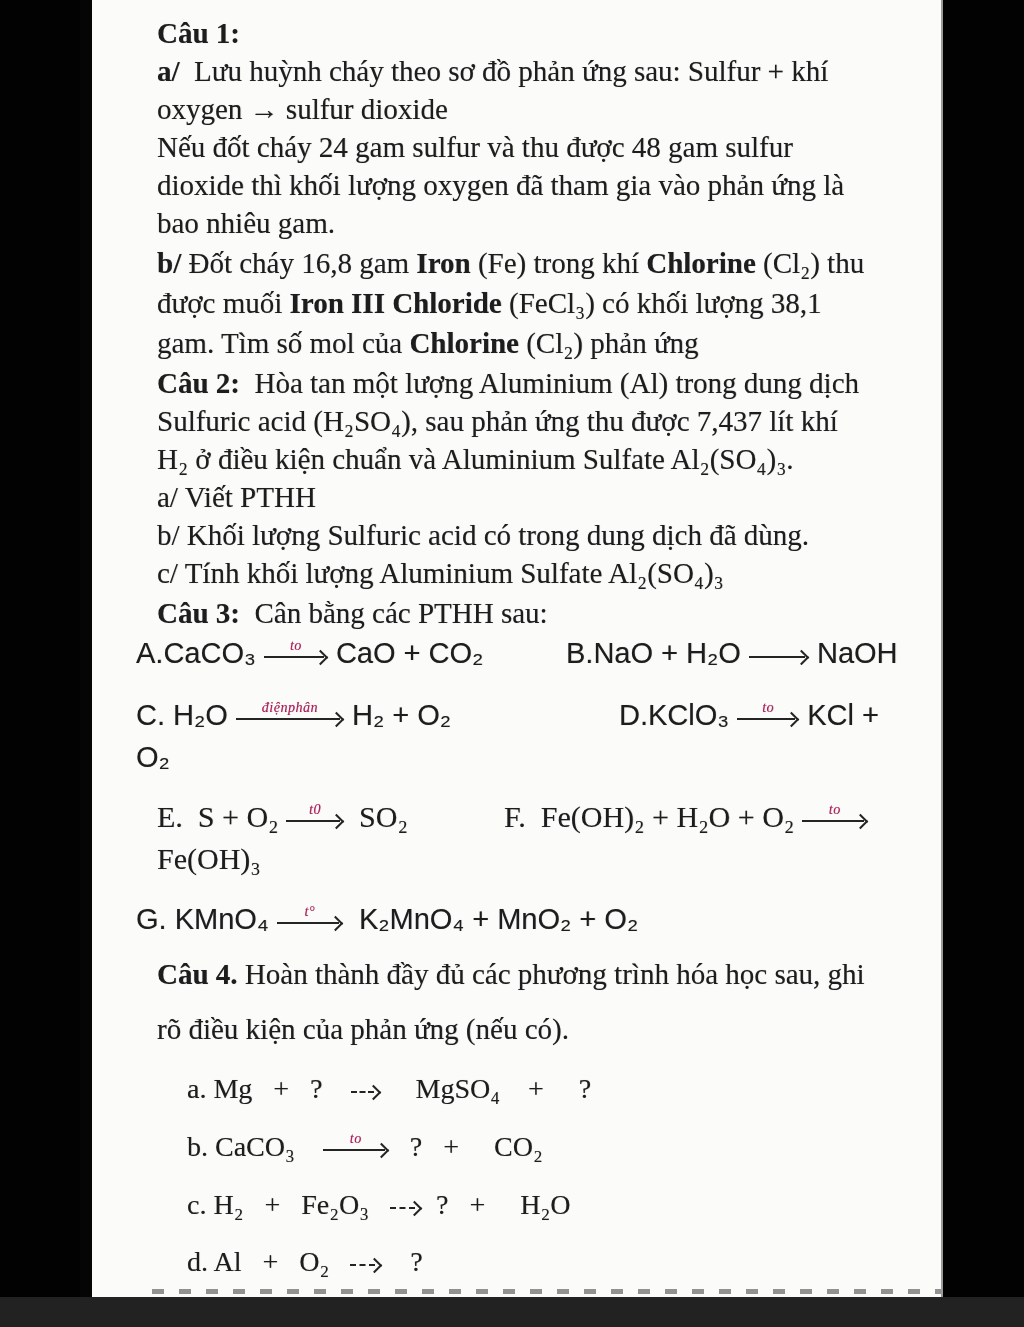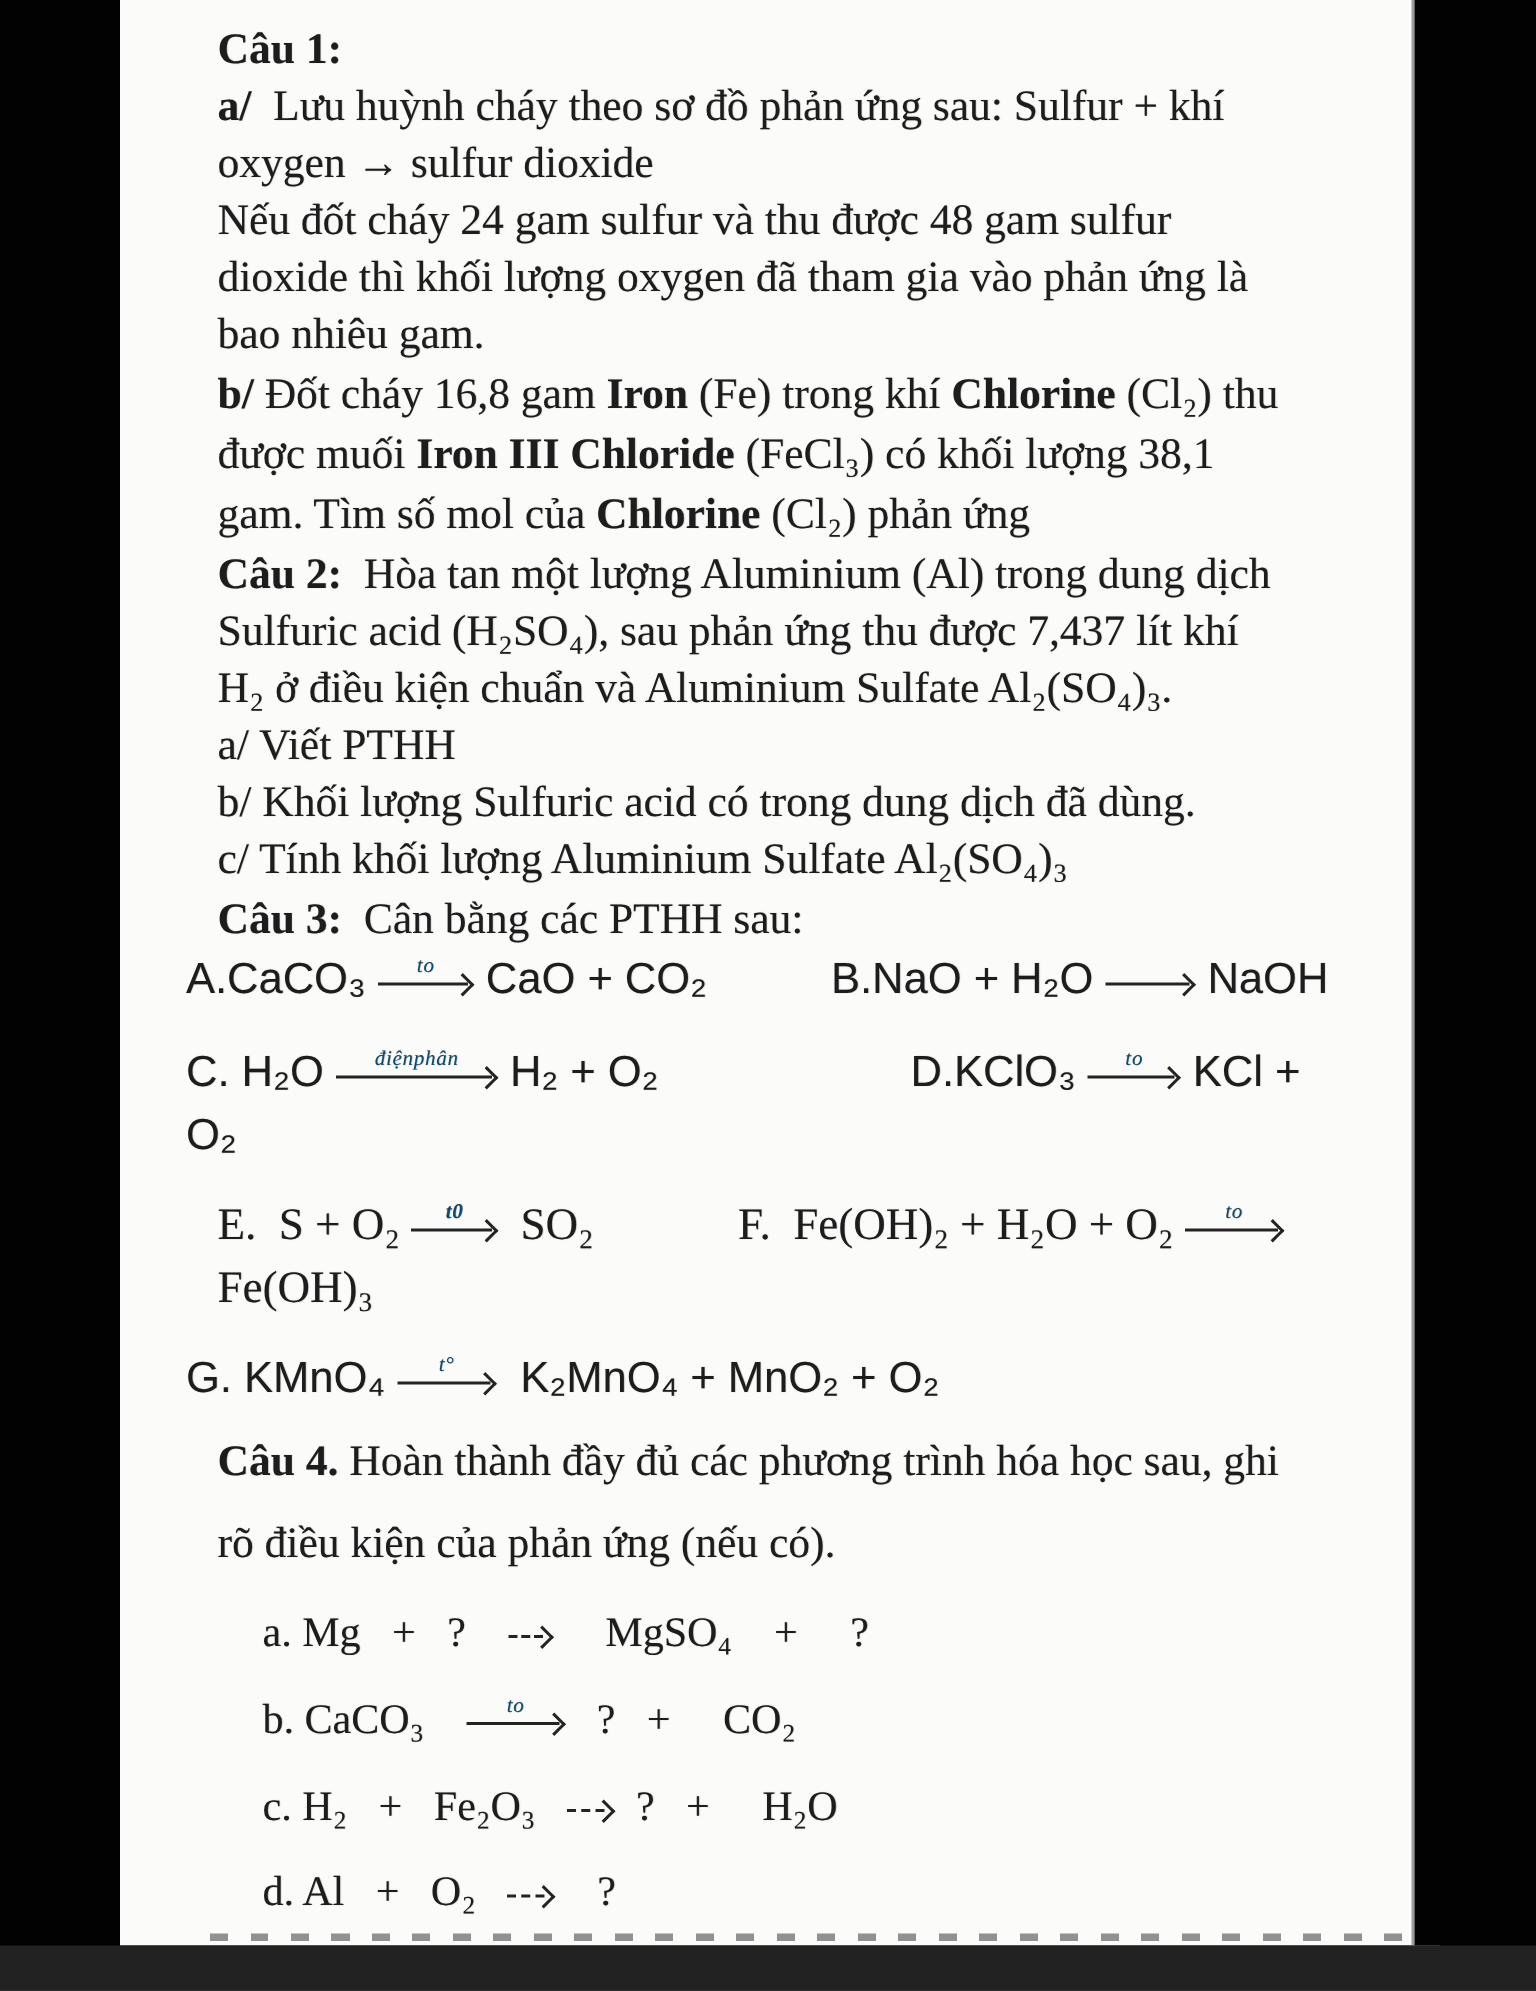--- a/index.html
+++ b/index.html
@@ -2,38 +2,38 @@
 <html><head>
 <meta charset="utf-8">
 <style>
   html,body{margin:0;padding:0;background:#000;}
   .stage{position:relative;width:1024px;height:1327px;background:#050505;overflow:hidden;
          font-family:"Liberation Serif","DejaVu Serif",serif;}
   .bar-left{position:absolute;left:0;top:0;width:80px;height:1297px;background:#020202;}
   .bar-right{position:absolute;left:943px;top:0;width:81px;height:1297px;background:#020202;}
   .bar-bottom{position:absolute;left:0;top:1297px;width:1024px;height:30px;background:#222222;}
   .edge-line{position:absolute;left:941px;top:0;width:2px;height:1297px;background:#9b9b9b;}
-  .page{position:absolute;left:80px;top:0;width:880px;height:1297px;background:#fbfbfa;overflow:hidden;}
+  .page{position:absolute;left:92px;top:0;width:880px;height:1297px;background:#fbfbfa;overflow:hidden;}
   .sec{display:contents;}
   .line{position:relative;padding-left:65px;font-size:29px;line-height:38px;white-space:pre;
         color:#1d1d1d;text-shadow:0.3px 0.3px 0.7px rgba(40,40,40,.45);}
   .eq{font-size:30px;line-height:42px;}
   .sans{font-family:"Liberation Sans","DejaVu Sans",sans-serif;font-size:29px;padding-left:44px;}
   .c4{font-size:28px;}
   .b{font-weight:700;}
   .col{position:absolute;top:0;white-space:pre;}
   .arrow{display:inline-block;position:relative;width:60px;height:20px;vertical-align:-2px;}
   .arrow::before{content:"";position:absolute;left:0;right:4px;top:11px;border-top:2px solid #242424;}
   .arrow::after{content:"";position:absolute;right:2px;top:6.5px;width:9px;height:9px;
                 border-top:2px solid #242424;border-right:2px solid #242424;transform:rotate(45deg);}
   .arrow.dashed::before{border-top-style:dashed;border-top-width:2.5px;right:7px;}
   .lbl{position:absolute;left:0;right:0;bottom:12px;text-align:center;
        font-family:"Liberation Serif","DejaVu Serif",serif;font-style:italic;font-size:14px;
-       color:#0c4a6e;letter-spacing:.5px;white-space:nowrap;line-height:14px;}
-  .lbl-b{font-weight:700;}
+       color:#be185d;letter-spacing:.5px;white-space:nowrap;line-height:14px;}
+  .lbl-b{font-weight:400;}
   .cutoff{position:absolute;left:60px;top:1289px;width:815px;height:5px;opacity:.7;
           background:repeating-linear-gradient(90deg,#646464 0 12px,transparent 12px 27px);}
 </style>
 </head>
 <body>
 
 <div class="stage">
   <div class="page">
     
     <div class="sec"><div class="line" style="margin-top: 14px;"><span class="b">Câu 1:</span></div><div class="line"><span class="b">a/</span><span>  Lưu huỳnh cháy theo sơ đồ phản ứng sau: Sulfur + khí</span></div><div class="line"><span>oxygen → sulfur dioxide</span></div><div class="line"><span>Nếu đốt cháy 24 gam sulfur và thu được 48 gam sulfur</span></div><div class="line"><span>dioxide thì khối lượng oxygen đã tham gia vào phản ứng là</span></div><div class="line"><span>bao nhiêu gam.</span></div><div class="line" style="margin-top: 2px;"><span class="b">b/</span><span> Đốt cháy 16,8 gam </span><span class="b">Iron</span><span> (Fe) trong khí </span><span class="b">Chlorine</span><span> (Cl₂) thu</span></div><div class="line" style="margin-top: 2px;"><span>được muối </span><span class="b">Iron III Chloride</span><span> (FeCl₃) có khối lượng 38,1</span></div><div class="line" style="margin-top: 2px;"><span>gam. Tìm số mol của </span><span class="b">Chlorine</span><span> (Cl₂) phản ứng</span></div></div><div class="sec"><div class="line" style="margin-top: 2px;"><span class="b">Câu 2:</span><span>  Hòa tan một lượng Aluminium (Al) trong dung dịch</span></div><div class="line"><span>Sulfuric acid (H₂SO₄), sau phản ứng thu được 7,437 lít khí</span></div><div class="line"><span>H₂ ở điều kiện chuẩn và Aluminium Sulfate Al₂(SO₄)₃.</span></div><div class="line"><span>a/ Viết PTHH</span></div><div class="line"><span>b/ Khối lượng Sulfuric acid có trong dung dịch đã dùng.</span></div><div class="line"><span>c/ Tính khối lượng Aluminium Sulfate Al₂(SO₄)₃</span></div></div><div class="sec"><div class="line" style="margin-top: 2px;"><span class="b">Câu 3:</span><span>  Cân bằng các PTHH sau:</span></div><div class="line eq sans"><span>A.CaCO₃ </span><span class="arrow" style="width: 64px;"><span class="lbl">to</span></span><span> CaO + CO₂</span><span class="col" style="left: 474px;"><span>B.NaO + H₂O </span><span class="arrow" style="width: 60px;"></span><span> NaOH</span></span></div><div class="line eq sans" style="margin-top: 20px;"><span>C. H₂O </span><span class="arrow" style="width: 108px;"><span class="lbl">điệnphân</span></span><span> H₂ + O₂</span><span class="col" style="left: 527px;"><span>D.KClO₃ </span><span class="arrow" style="width: 62px;"><span class="lbl">to</span></span><span> KCl +</span></span></div><div class="line eq sans"><span>O₂</span></div><div class="line eq" style="margin-top: 18px;"><span>E.  S + O₂ </span><span class="arrow" style="width: 58px;"><span class="lbl lbl-b">t0</span></span><span>  SO₂</span><span class="col" style="left: 412px;"><span>F.  Fe(OH)₂ + H₂O + O₂ </span><span class="arrow" style="width: 66px;"><span class="lbl">to</span></span></span></div><div class="line eq"><span>Fe(OH)₃</span></div><div class="line eq sans" style="margin-top: 18px;"><span>G. KMnO₄ </span><span class="arrow" style="width: 66px;"><span class="lbl">t°</span></span><span>  K₂MnO₄ + MnO₂ + O₂</span></div></div><div class="sec"><div class="line" style="margin-top: 15px;"><span class="b">Câu 4.</span><span> Hoàn thành đầy đủ các phương trình hóa học sau, ghi</span></div><div class="line" style="margin-top: 17px;"><span>rõ điều kiện của phản ứng (nếu có).</span></div><div class="line c4" style="margin-top: 22px; padding-left: 95px;"><span>a. Mg   +   ?    </span><span class="arrow dashed" style="width: 30px;"></span><span>     MgSO₄    +     ?</span></div><div class="line c4" style="margin-top: 20px; padding-left: 95px;"><span>b. CaCO₃    </span><span class="arrow" style="width: 66px;"><span class="lbl">to</span></span><span>   ?   +     CO₂</span></div><div class="line c4" style="margin-top: 20px; padding-left: 95px;"><span>c. H₂   +   Fe₂O₃   </span><span class="arrow dashed" style="width: 32px;"></span><span>  ?   +     H₂O</span></div><div class="line c4" style="margin-top: 19px; padding-left: 95px;"><span>d. Al   +   O₂   </span><span class="arrow dashed" style="width: 32px;"></span><span>    ?</span></div></div><div class="cutoff"></div>

